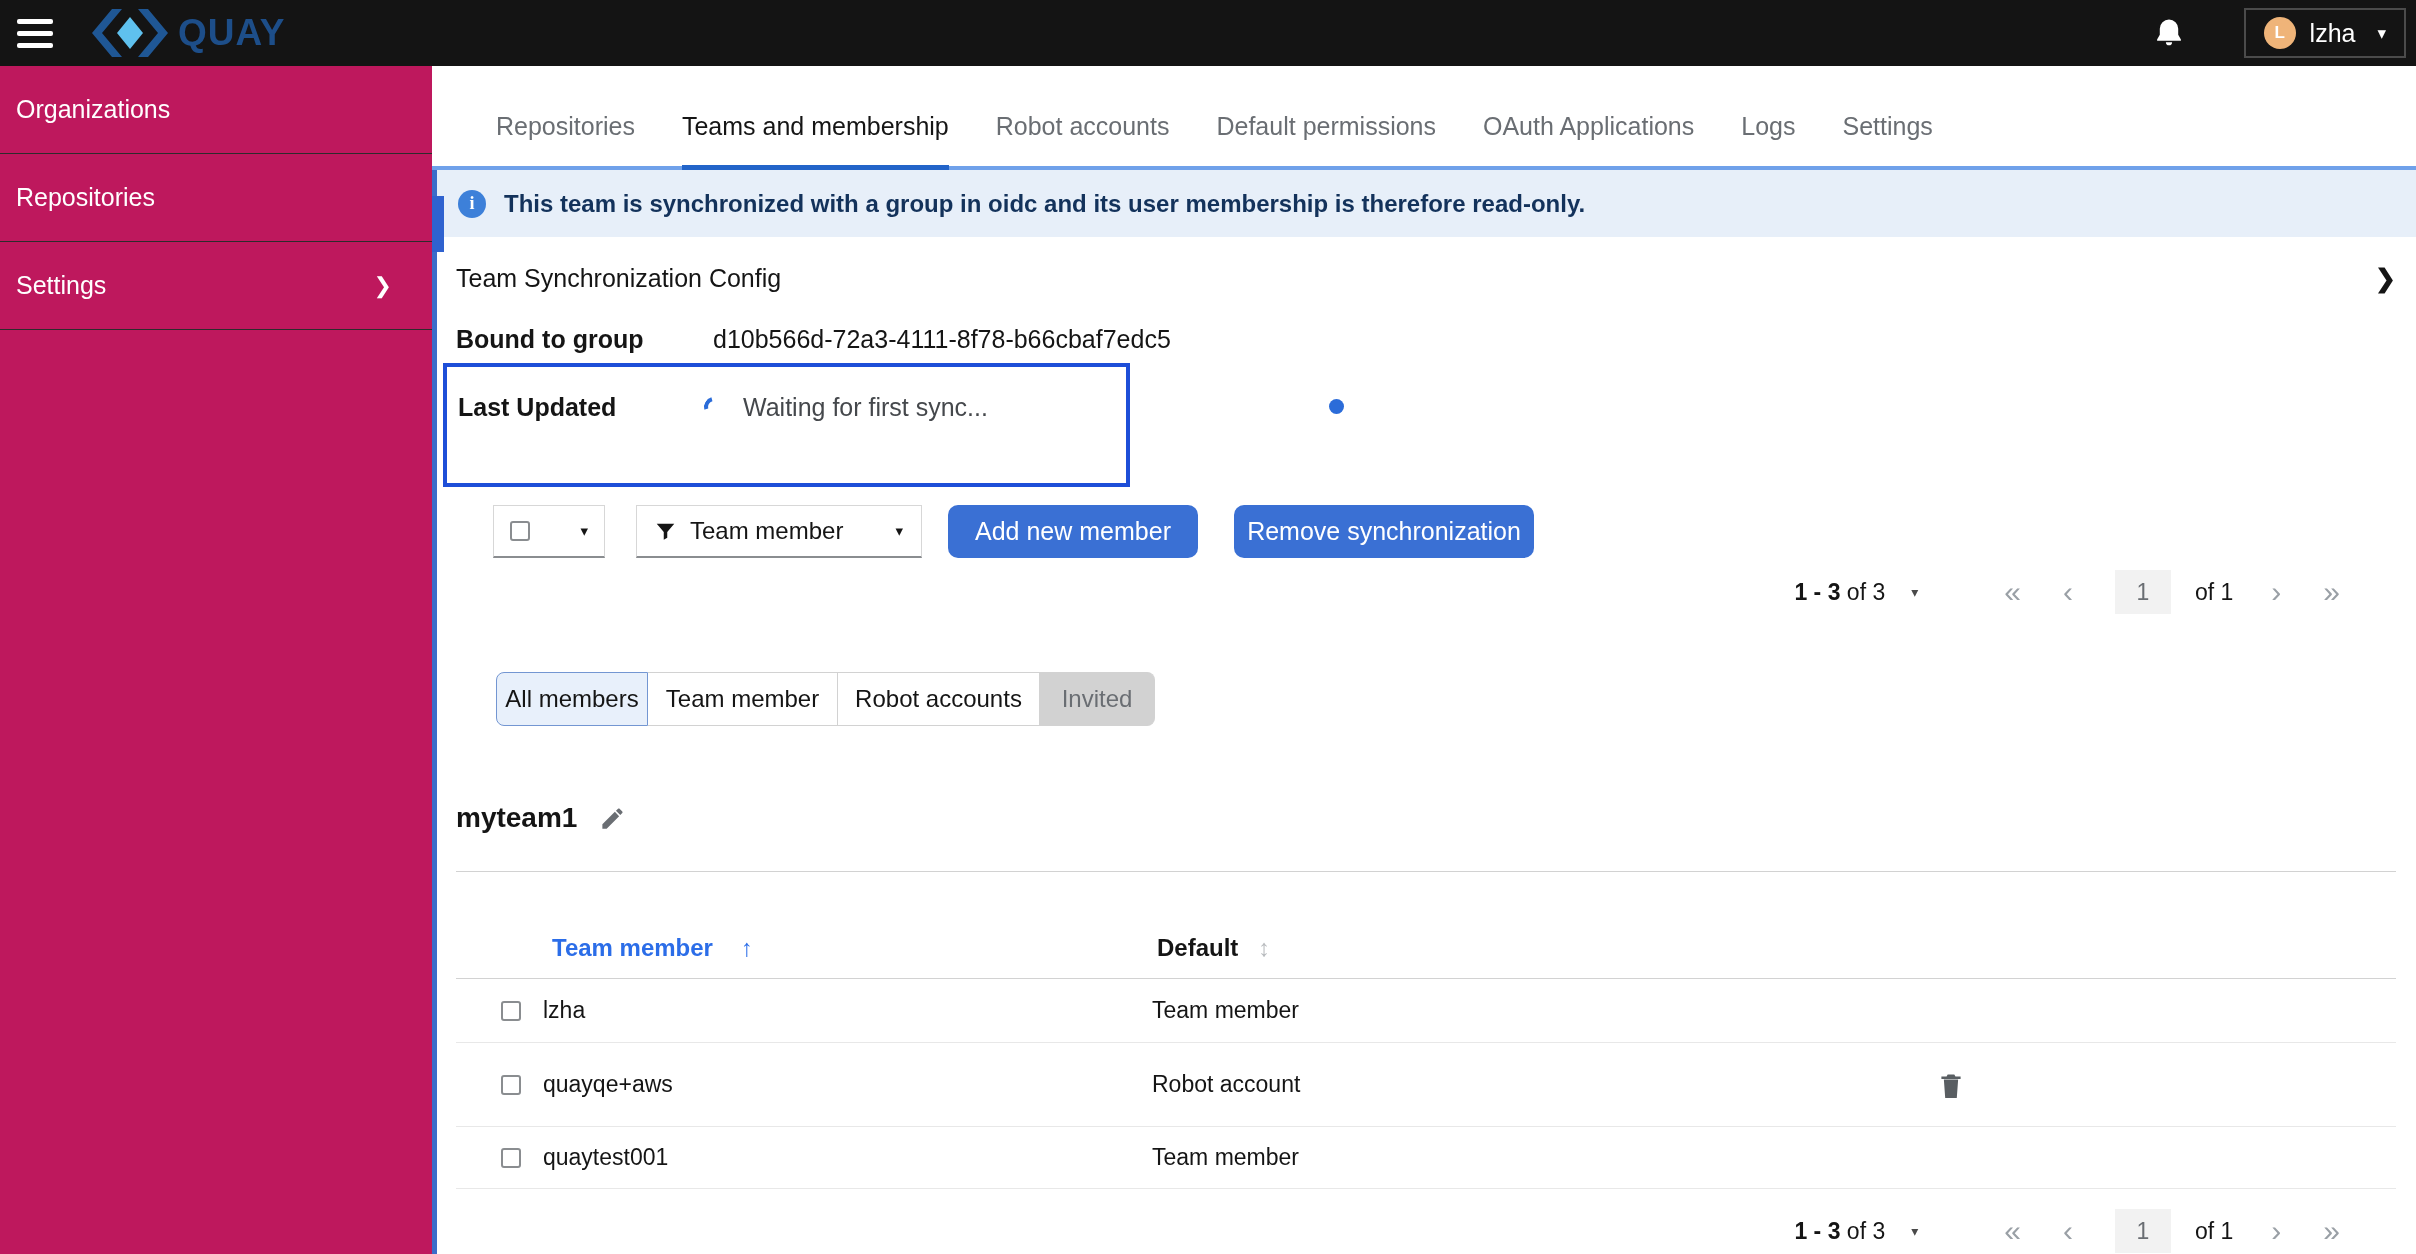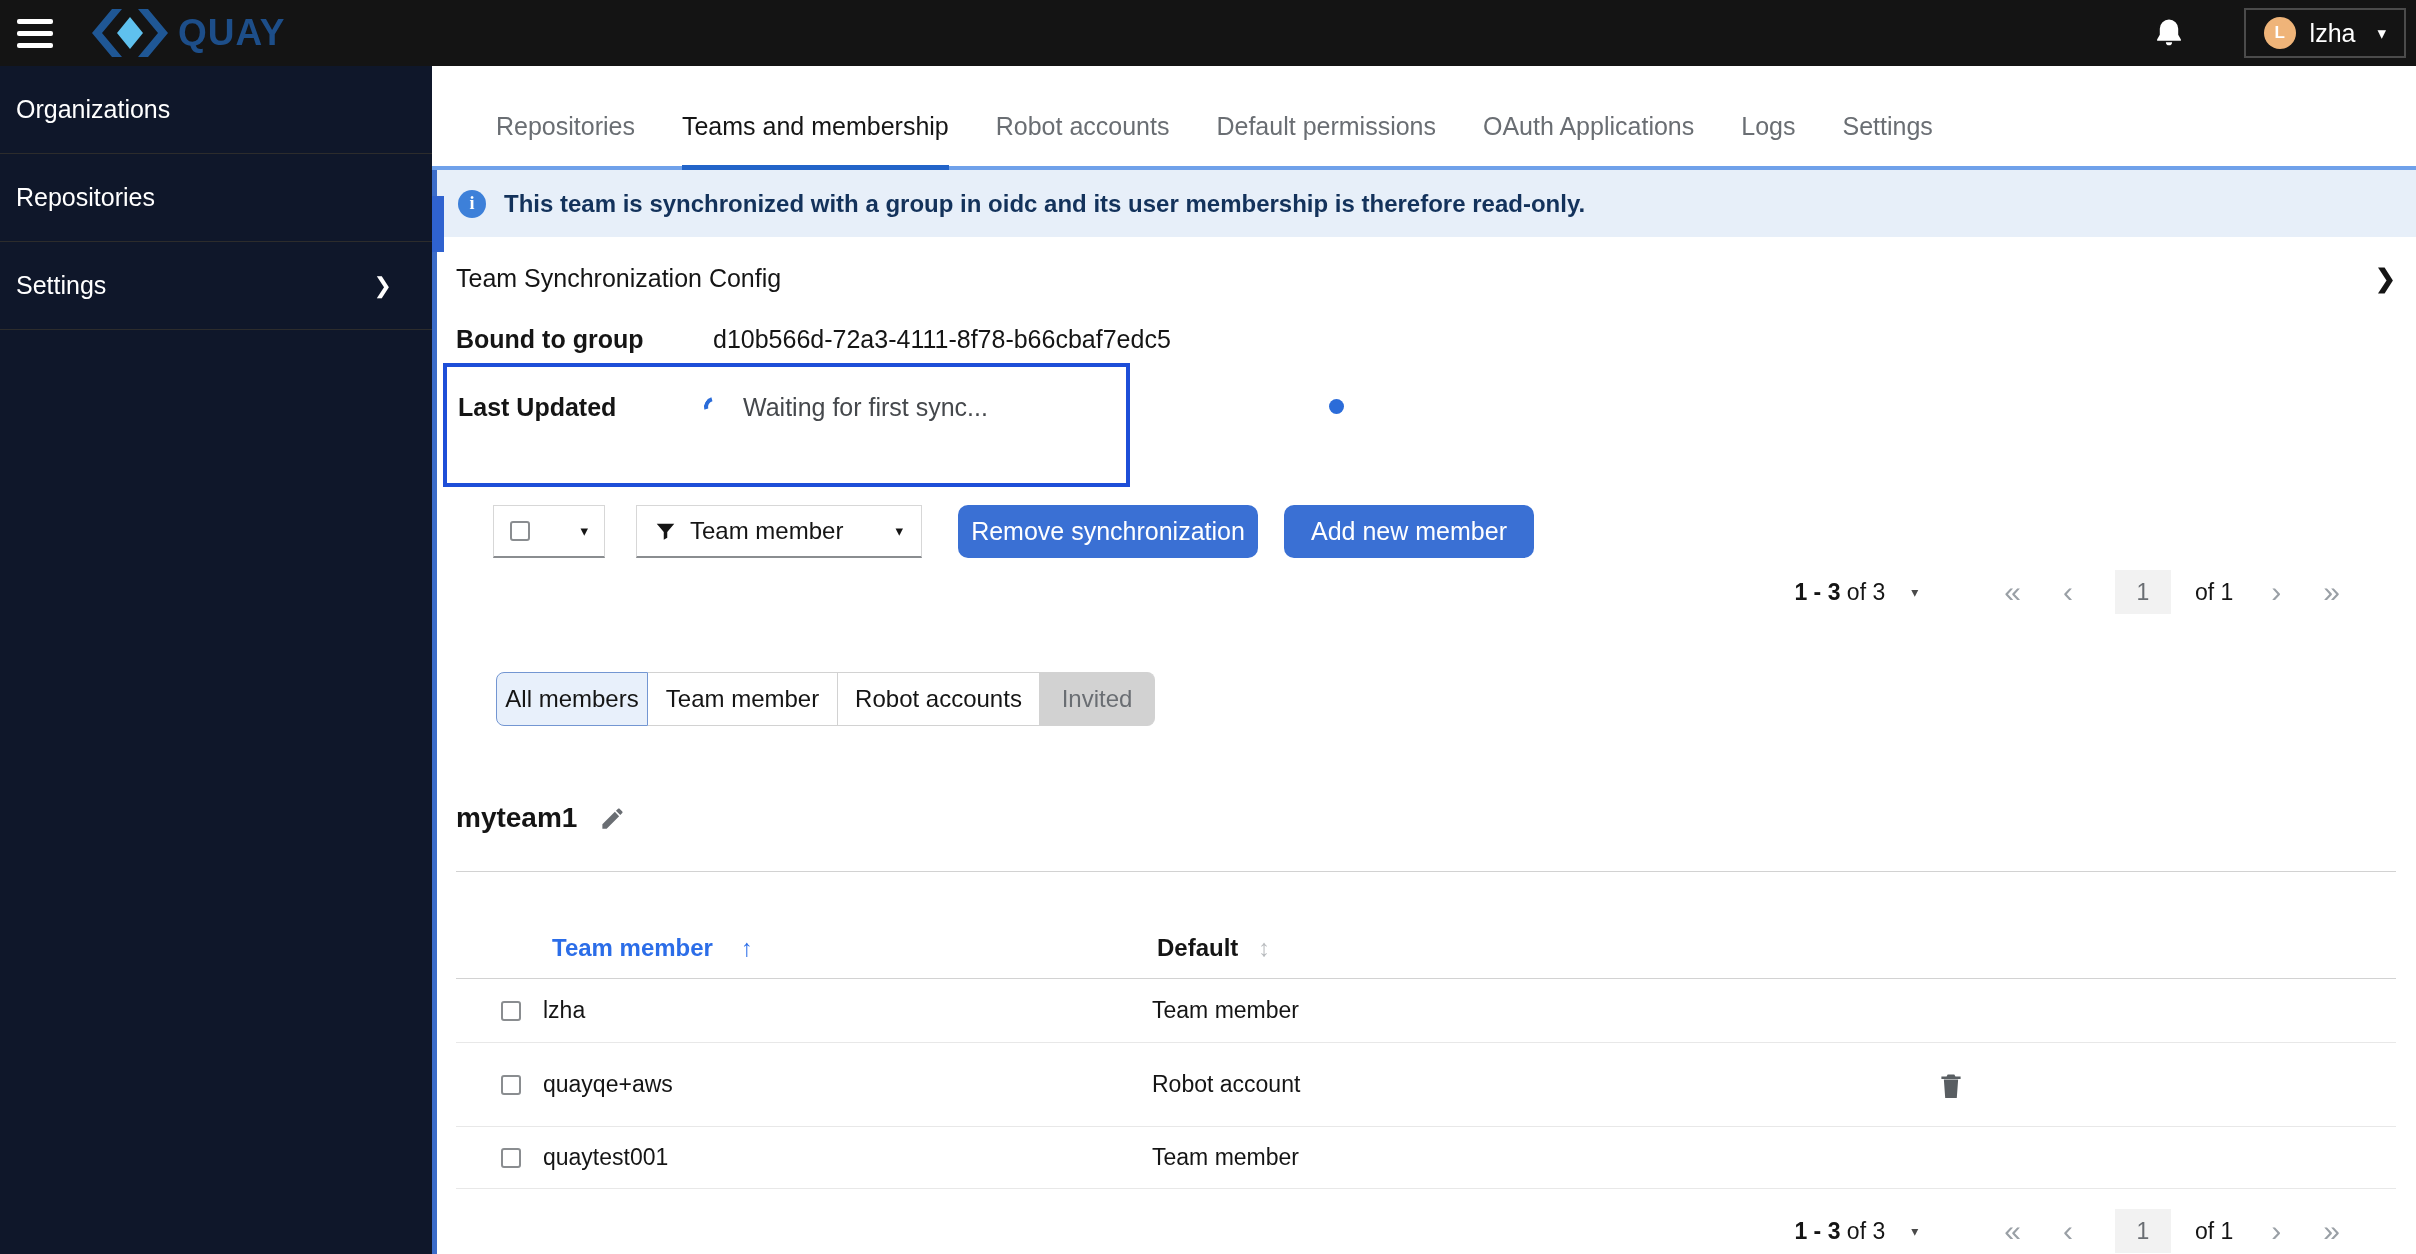--- a/index.html
+++ b/index.html
@@ -15,21 +15,21 @@
   .brand-text { font-size:37px; font-weight:bold; color:#1d4e89; letter-spacing:1px; }
   .spacer { flex:1; }
   .bell { width:34px; height:34px; margin-right:58px; cursor:pointer; }
   .user-chip { display:flex; align-items:center; gap:14px; height:50px; border:2px solid #4b4b4b; padding:0 18px; cursor:pointer; }
   .avatar { width:32px; height:32px; border-radius:50%; background:#efb479; color:#fff; font-size:17px; font-weight:bold; display:flex; align-items:center; justify-content:center; }
   .user-name { color:#fff; font-size:25px; }
   .caret-w { color:#fff; font-size:17px; margin-left:8px; }
 
   
   .shell { display:flex; height:1188px; }
-  .sidebar { width:432px; background:#0f172a; flex:none; }
+  .sidebar { width:432px; background:#be185d; flex:none; }
   .nav-item { height:88px; display:flex; align-items:center; justify-content:space-between; padding:0 40px 0 16px; color:#fff; font-size:25px; border-bottom:1px solid #2c2c2c; cursor:pointer; }
   .nav-chev { font-size:22px; color:#fff; }
   .content { flex:1; position:relative; background:#fff; }
 
   .v-accent { position:absolute; left:0; top:104px; bottom:0; width:5px; background:#3b6cc9; z-index:4; }
   .v-thumb { position:absolute; left:0; top:130px; width:12px; height:56px; background:#2f62cf; z-index:5; }
 
   
   .tabbar { height:104px; display:flex; align-items:flex-end; padding-left:64px; border-bottom:4px solid #6fa1ea; }
   .tab { font-size:25px; color:#6a6e73; padding-bottom:24px; margin-right:47px; border-bottom:5px solid transparent; margin-bottom:-4px; cursor:pointer; white-space:nowrap; }
@@ -193,22 +193,22 @@
             <span class="cb"></span>
             <span class="caret-d">▾</span>
           </div>
           <div class="control filter">
             <svg width="21" height="21" viewBox="0 0 24 24">
               <path d="M2 3h20l-8 9.5V19l-4 2.5V12.5L2 3z" fill="#151515"></path>
             </svg>
             <span class="filter-label">Team member</span>
             <span class="caret-d">▾</span>
           </div>
+          <button class="btn btn-add">Add new member</button>
           <button class="btn btn-remove">Remove synchronization</button>
-          <button class="btn btn-add">Add new member</button>
         </div>
 
         <div class="pag-row">
           <span class="pag-range"><b>1 - 3</b> <span>of 3</span></span>
           <span class="pag-caret">▾</span>
           <span class="pag-nav">
             <span class="pag-btn">«</span>
             <span class="pag-btn">‹</span>
             <span class="page-box">1</span>
             <span class="of-pages">of 1</span>

